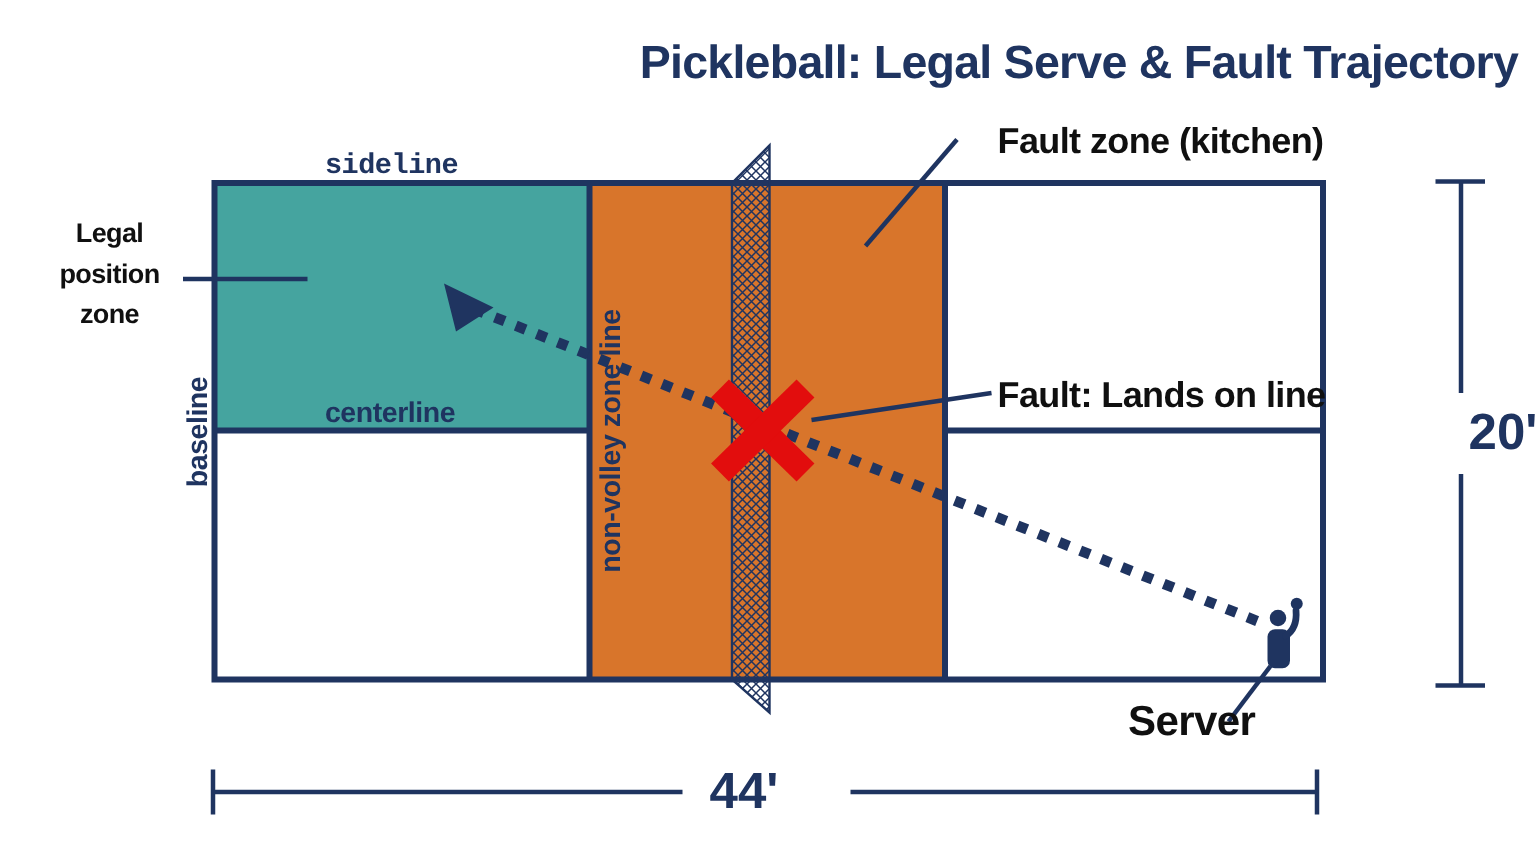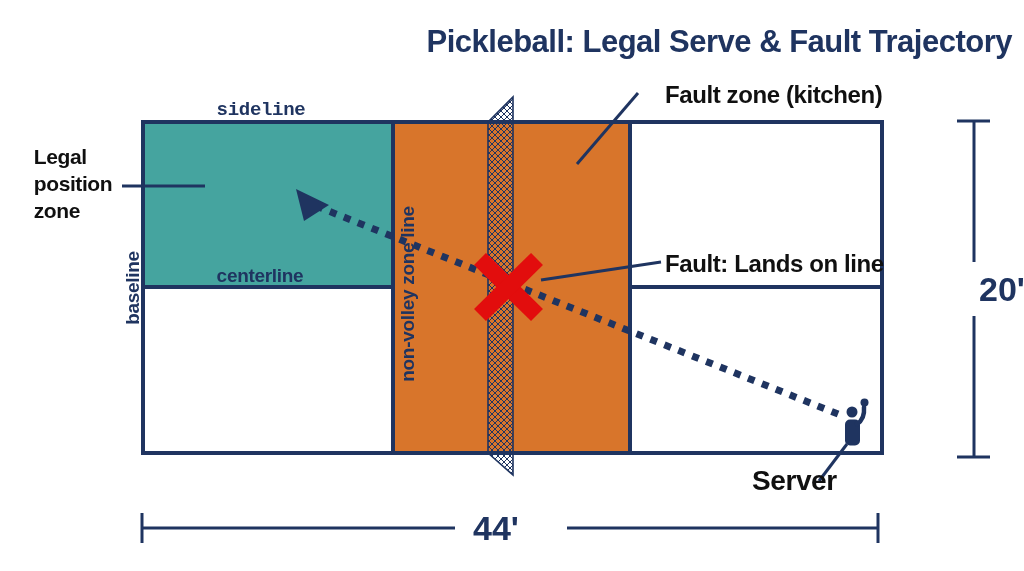--- a/index.html
+++ b/index.html
@@ -50,21 +50,21 @@
     color:var(--label-text);
   }
   .dim-lbl{
     font-size:34px;font-weight:bold;
     color:var(--navy);
   }
   .centered{transform:translate(-50%,-50%);}
   .rot-ccw{transform:translate(-50%,-50%) rotate(-90deg);}
   .legal-zone-lbl{
     left:73px;top:183px;transform:translate(-50%,-50%);
-    line-height:27px;font-size:21px;
+    text-align:center;line-height:27px;font-size:18px;
   }
 </style>
 </head>
 <body>
 
 <div class="stage">
 
   <svg width="1024" height="571" viewBox="0 0 1024 571">
     <defs>
       <pattern id="nethatch" width="6" height="6" patternUnits="userSpaceOnUse">

